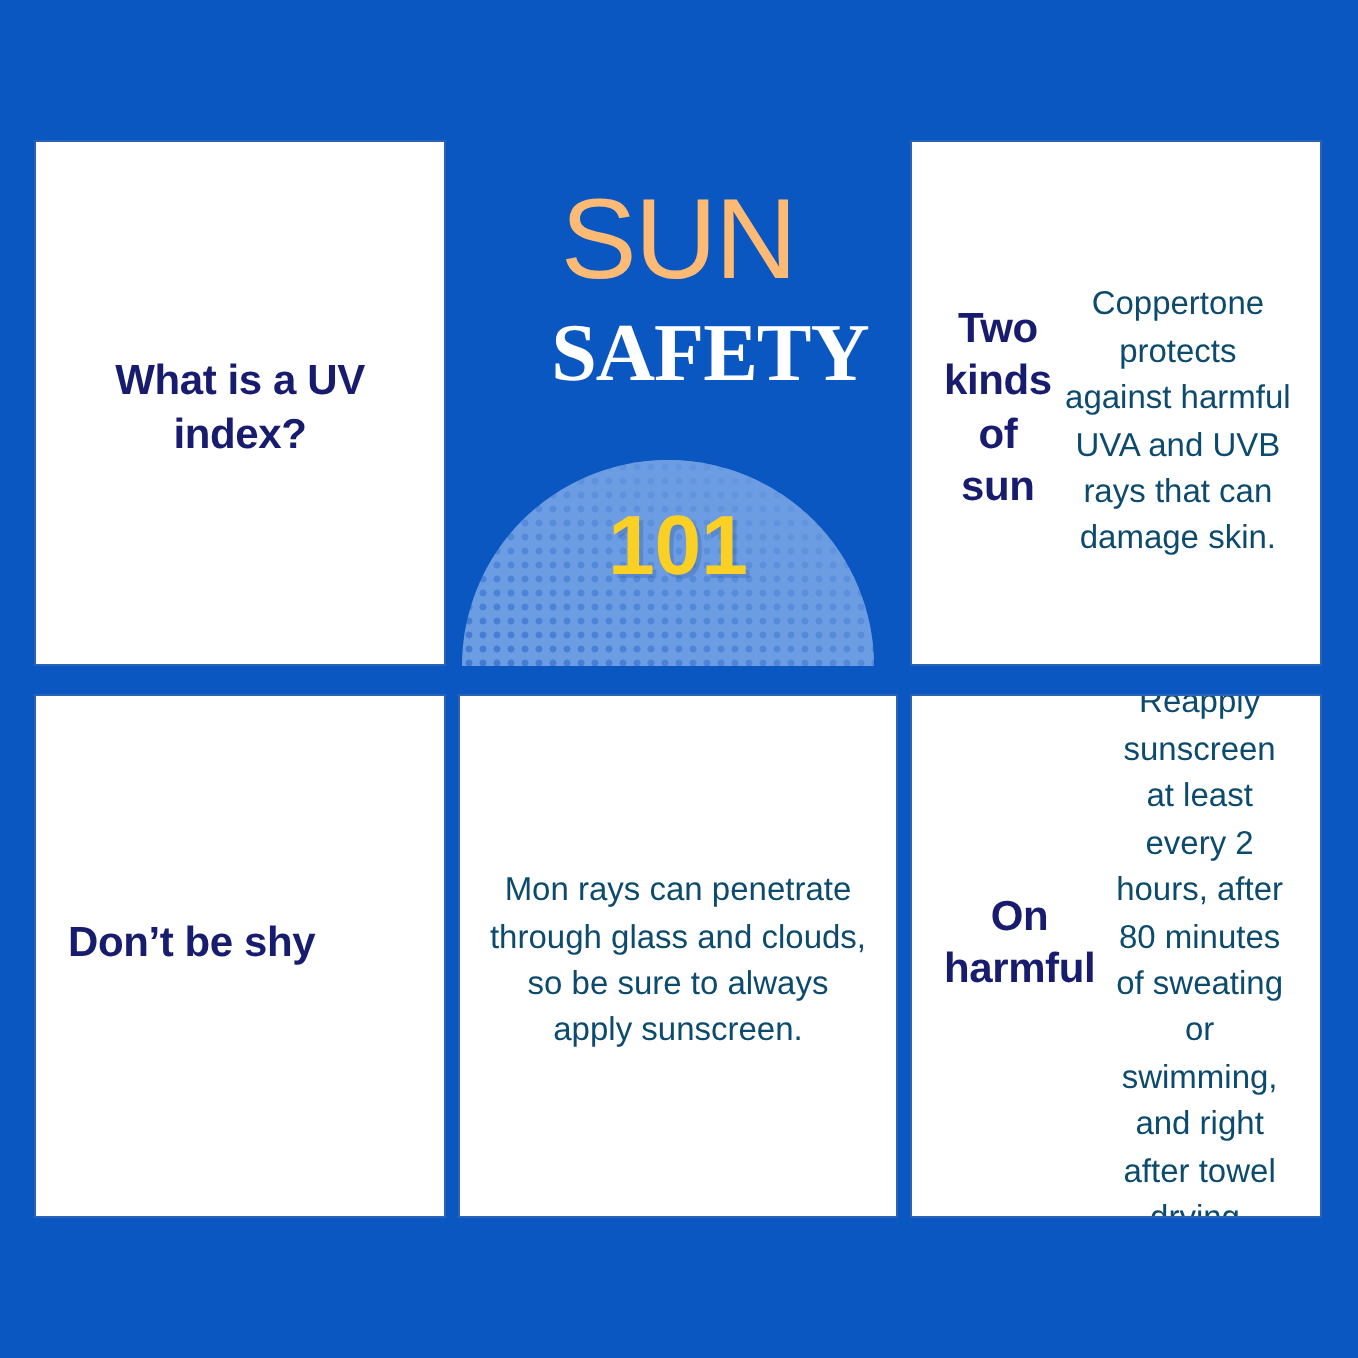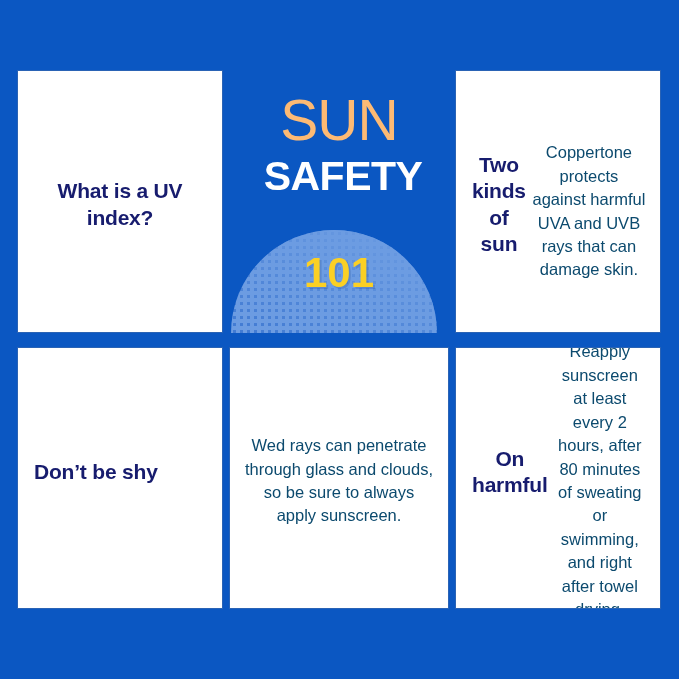--- a/index.html
+++ b/index.html
@@ -100,28 +100,29 @@
     color: #fdba74;
     font-weight: normal;
     font-size: 57px;
     line-height: 1;
     letter-spacing: -1px;
   }
 
   .logo-word-safety {
     position: absolute;
     top: 86px;
-    left: 4px;
+    left: 16px;
     width: 220px;
     text-align: center;
     color: #FFFFFF;
     font-weight: bold;
     font-size: 41px;
     line-height: 1;
     letter-spacing: -0.5px;
+    font-family: Liberation Serif, serif;
   }
 
   .dome-wrap {
     position: absolute;
     left: 2px;
     top: 160px;
     width: 206px;
     height: 103px;
     overflow: hidden;
   }
@@ -194,21 +195,21 @@
     <div class="card r1">
       <h2 class="card-title">Two kinds of sun</h2>
       <p class="card-body">Coppertone protects against harmful UVA and UVB rays that can damage skin.</p>
     </div>
 
     <div class="card r2">
       <h2 class="card-title">Don’t be shy</h2>
     </div>
 
     <div class="card r2">
-      <p class="card-body">Wed rays can penetrate through glass and clouds, so be sure to always apply sunscreen.</p>
+      <p class="card-body">Mon rays can penetrate through glass and clouds, so be sure to always apply sunscreen.</p>
     </div>
 
     <div class="card r2">
       <h2 class="card-title">On harmful</h2>
       <p class="card-body">Reapply sunscreen at least every 2 hours, after 80 minutes of sweating or swimming, and right after towel drying.</p>
     </div>
 
   </div>
 </div>
 

